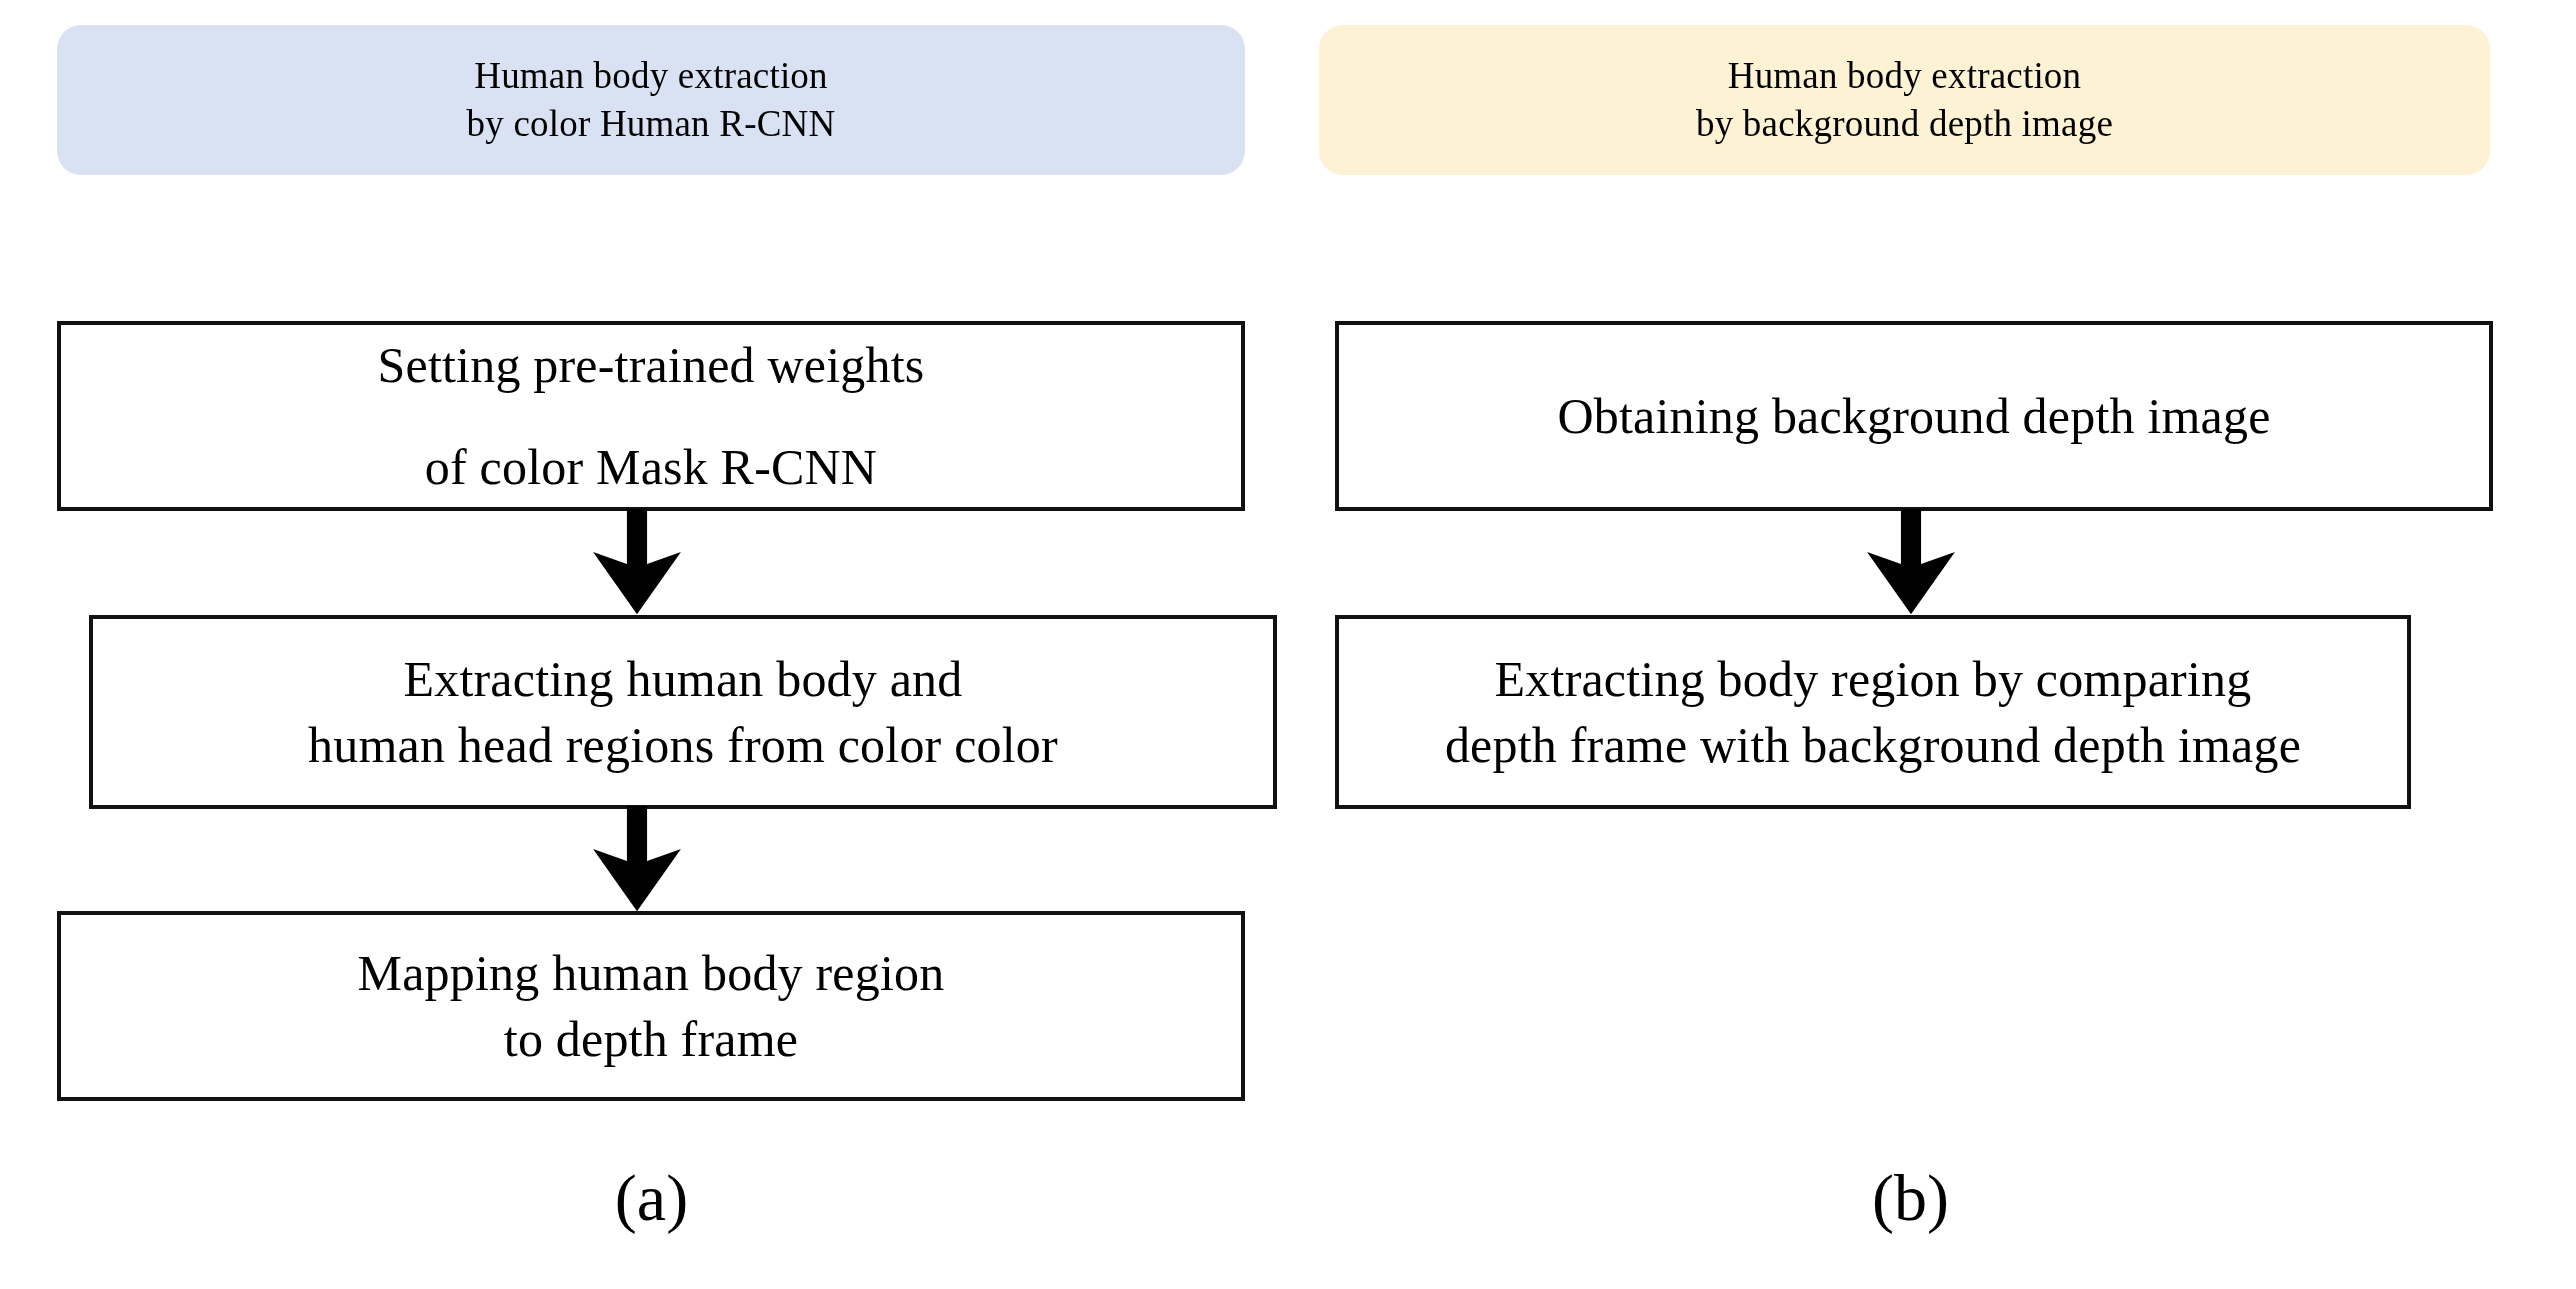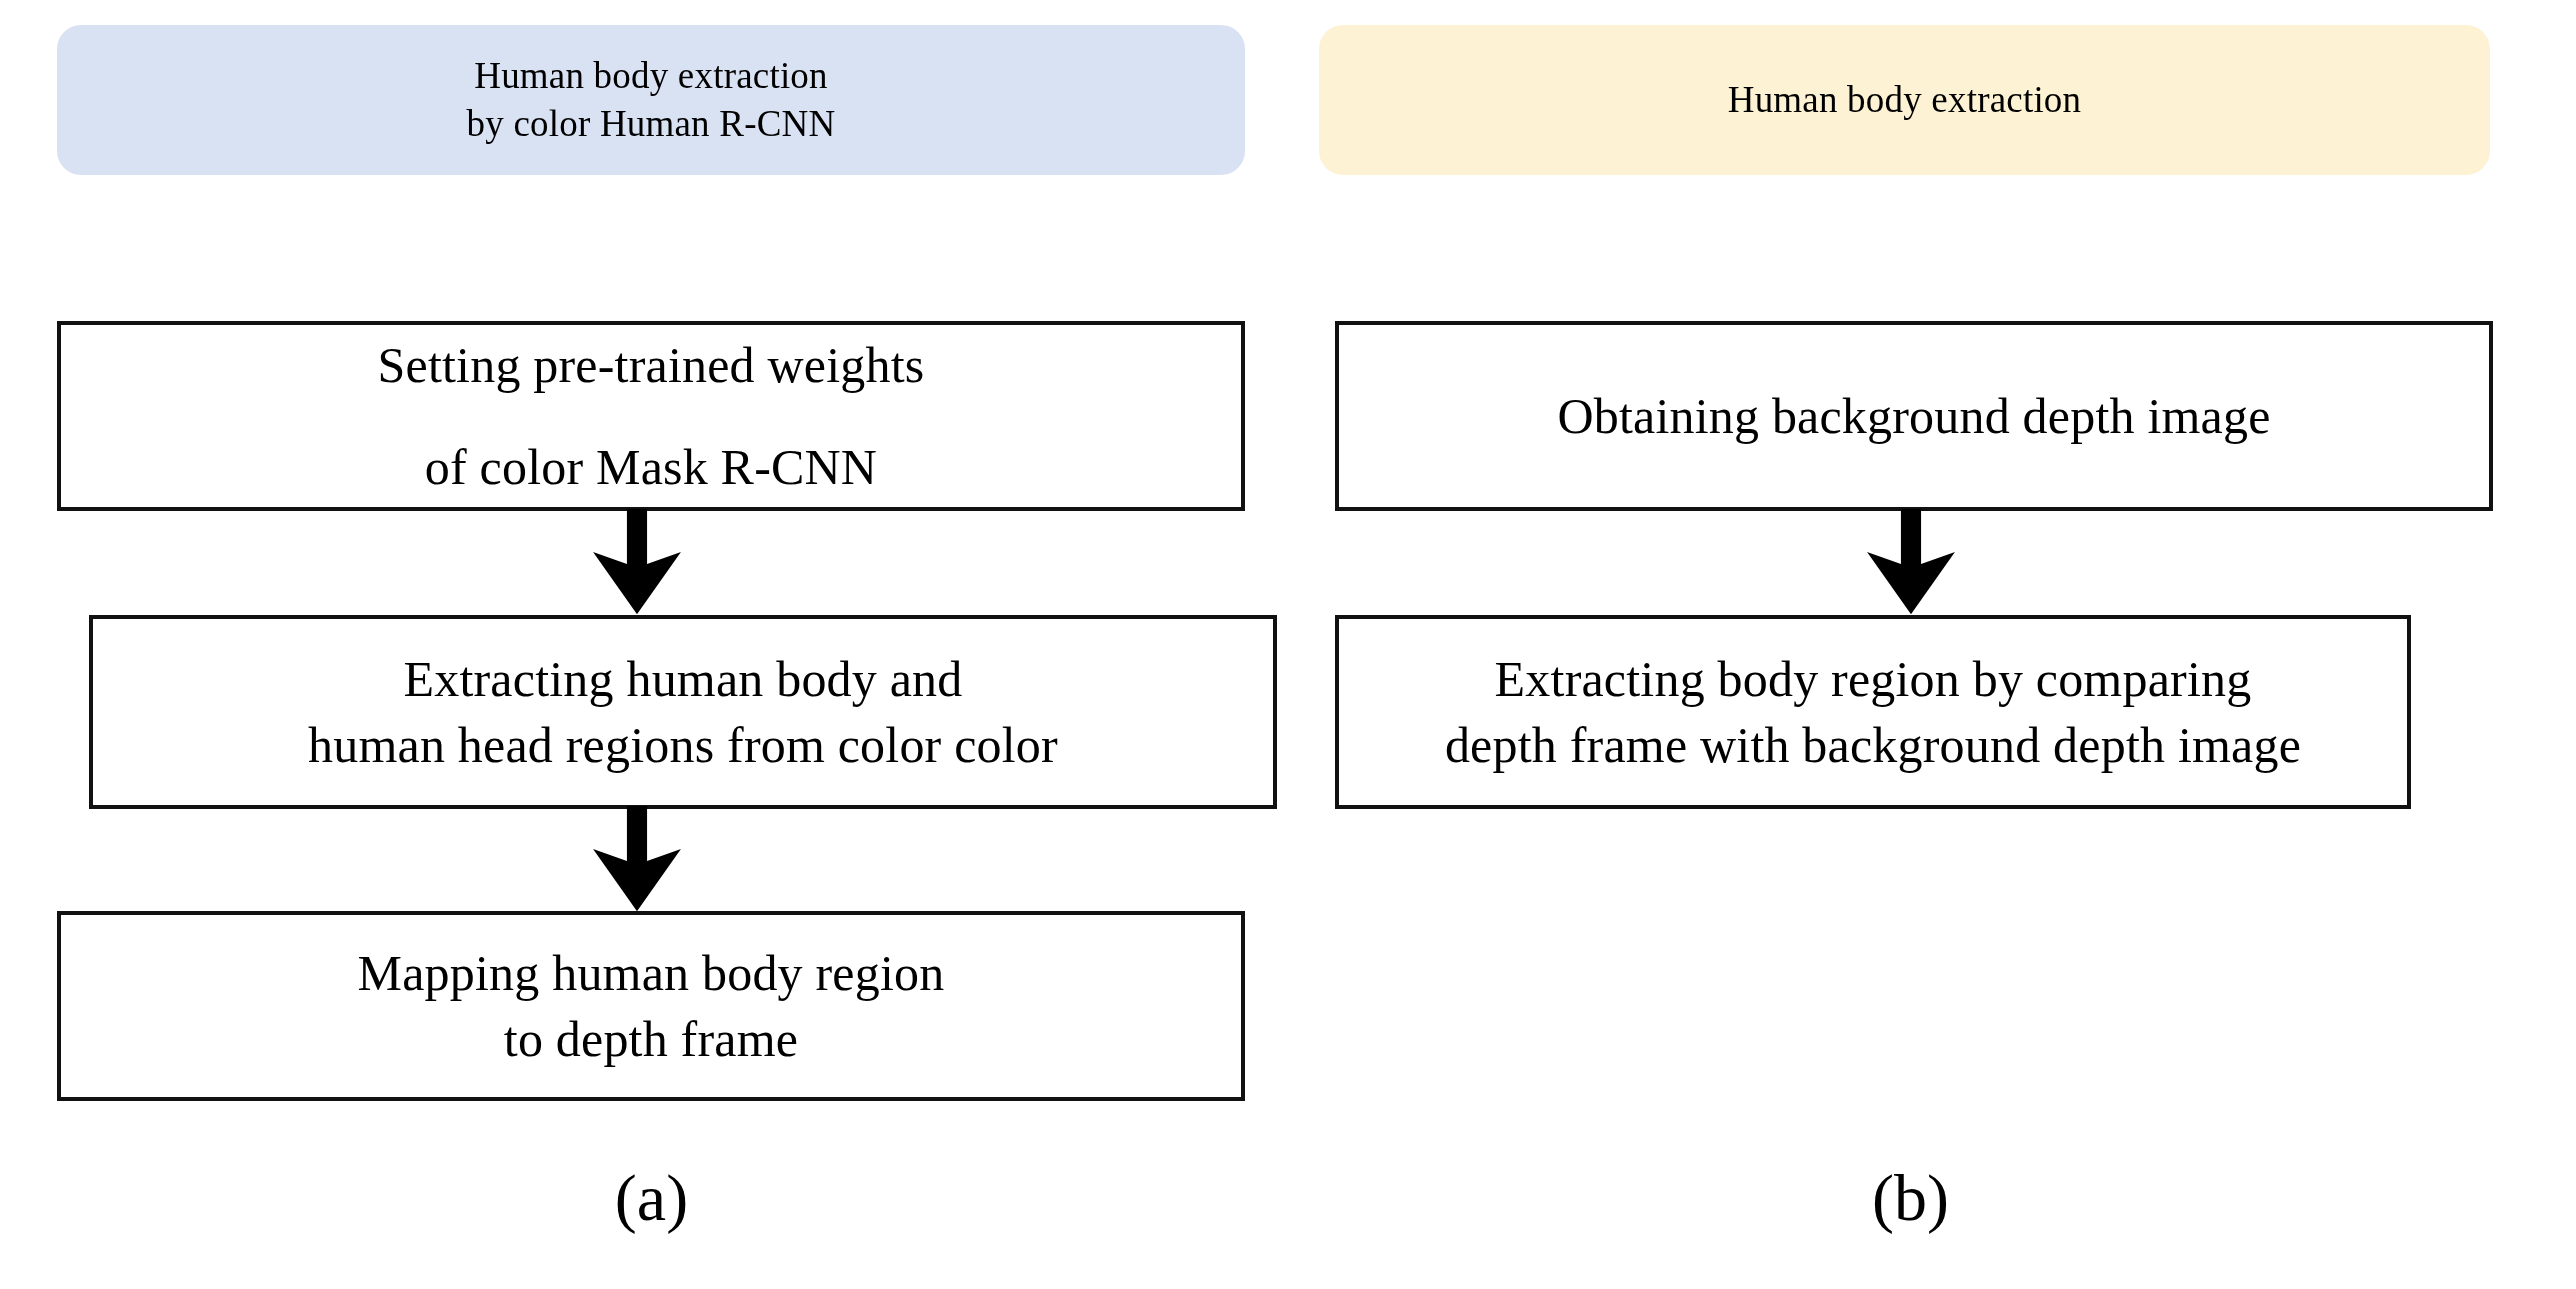--- a/index.html
+++ b/index.html
@@ -138,20 +138,21 @@
 
   <div class="process-box" id="box-l3">
     <span class="line">Mapping human body region</span>
     <span class="line">to depth frame</span>
   </div>
 
   <div class="caption" id="caption-a">(a)</div>
 
   <div class="header-box" id="header-right">
     <span class="line">Human body extraction</span>
+    <span class="line">by background depth image</span>
   </div>
 
   <div class="process-box" id="box-r1">
     <span class="line">Obtaining background depth image</span>
   </div>
 
   <div class="arrow" id="arrow-r1">
     <svg viewBox="0 0 120 118" xmlns="http://www.w3.org/2000/svg" aria-hidden="true">
       <path d="M49 0 H71 V60 L108 47 L60 115 L12 47 L49 60 Z" fill="#000000"></path>
     </svg>

